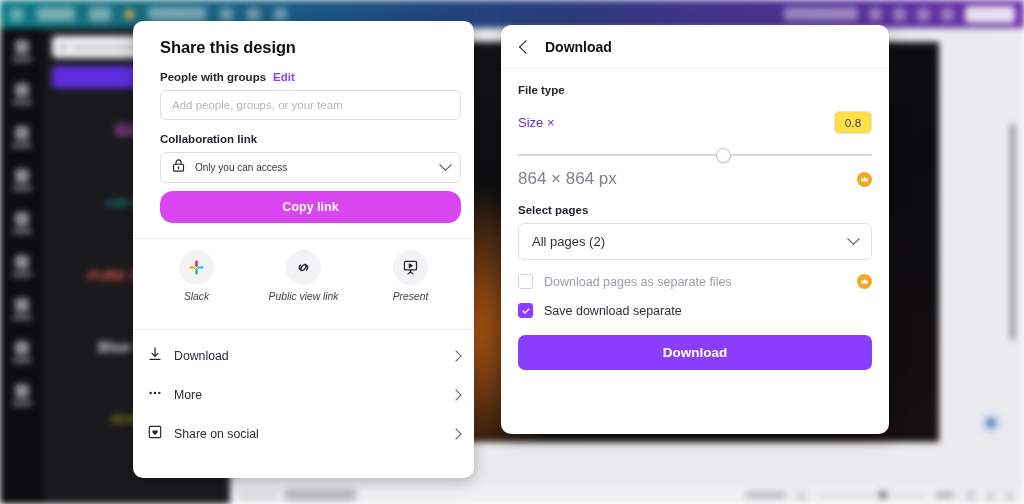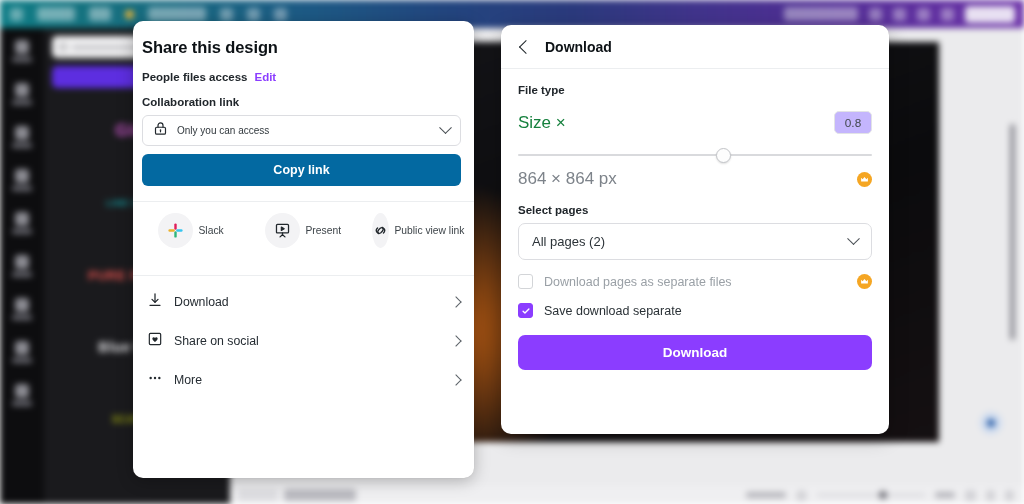--- a/index.html
+++ b/index.html
@@ -112,21 +112,21 @@
   .sheet-tab { height: 12px; border-radius: 2px; background: #dcdce0; }
   .sheet-tab.active { background: #b9b9bf; }
 
   
   #share-panel {
     position: absolute; left: 133px; top: 21px; width: 341px; height: 457px;
     background: #ffffff; border-radius: 10px;
     box-shadow: 0 3px 16px rgba(0,0,0,0.26), 0 0 1px rgba(0,0,0,0.18);
     z-index: 20; overflow: hidden;
   }
-  .sp-body { padding: 17px 13px 0 9px; }
+  .sp-body { padding: 17px 13px 0 27px; }
   .share-title {
     font-size: 16.5px; font-weight: 700; color: #0d1216; letter-spacing: -0.1px;
     margin-bottom: 14px;
   }
   .sect-head {
     display: flex; align-items: baseline; gap: 7px; margin-bottom: 7px;
   }
   .sect-head .lbl { font-size: 11.5px; font-weight: 700; color: #20262b; }
   .sect-head .edit { font-size: 11.5px; font-weight: 700; color: #8b3dff; cursor: pointer; }
   .text-input {
@@ -139,30 +139,30 @@
                  margin: 13px 0 7px; }
   .select-box {
     width: 100%; height: 31px; border: 1px solid #dcdde1; border-radius: 6px;
     display: flex; align-items: center; padding: 0 10px; gap: 9px; background: #fff;
     cursor: pointer;
   }
   .select-box .val { font-size: 10px; color: #31383d; }
   .chev { margin-left: auto; width: 9px; height: 9px; border-right: 1.7px solid #4a5055;
           border-bottom: 1.7px solid #4a5055; transform: rotate(45deg) translate(-2px,-2px); }
   .btn-primary {
-    width: 100%; height: 32px; margin-top: 8px; border: none; border-radius: 6px;
-    background: #0369a1; color: #fff; font-size: 12.5px; font-weight: 700;
+    width: 100%; height: 32px; margin-top: 8px; border: none; border-radius: 13px;
+    background: #d946ef; color: #fff; font-size: 12.5px; font-weight: 700;
     font-family: "Liberation Sans", sans-serif; cursor: pointer;
   }
   .divider { height: 1px; background: #eceef0; margin-top: 15px; }
   .quick-row {
     display: flex; justify-content: space-around; padding: 11px 10px 12px;
   }
-  .quick { display: flex; flex-direction: row; align-items: center; gap: 6px;
-           width: 78px; cursor: pointer; }
+  .quick { display: flex; flex-direction: column; align-items: center; gap: 6px;
+           width: 78px; cursor: pointer; font-style: italic; }
   .quick-circ {
     width: 35px; height: 35px; border-radius: 50%; background: #f3f3f5;
     display: flex; align-items: center; justify-content: center;
   }
   .quick-lbl { font-size: 10.3px; color: #3d4449; text-align: center; white-space: nowrap; }
   .menu-list { padding: 6px 4px 0; }
   .menu-row {
     display: flex; align-items: center; gap: 11px; height: 39px; padding: 0 10px;
     cursor: pointer;
   }
@@ -194,24 +194,24 @@
   .dl-label { font-size: 11.5px; font-weight: 700; color: #20262b; margin-bottom: 7px; }
   .dl-select {
     width: 100%; height: 37px; border: 1px solid #dcdde1; border-radius: 7px;
     display: flex; align-items: center; padding: 0 13px; gap: 12px; background: #fff;
     cursor: pointer;
   }
   .dl-select .val { font-size: 13px; color: #2c3338; }
   .size-row {
     display: flex; align-items: center; margin-top: 15px;
   }
-  .size-lbl { font-size: 17px; color: #15803d; }
+  .size-lbl { font-size: 13px; color: #6d28d9; }
   .size-val {
     margin-left: auto; min-width: 38px; height: 23px; border: 1px solid #e2e3e6;
-    border-radius: 5px; background: #c4b5fd; display: flex; align-items: center;
+    border-radius: 5px; background: #fde047; display: flex; align-items: center;
     justify-content: center; font-size: 11.8px; color: #42484d;
   }
   .slider-wrap { position: relative; height: 22px; margin-top: 10px; }
   .slider-track {
     position: absolute; left: 0; right: 0; top: 10px; height: 2px;
     background: #d9dadd; border-radius: 2px;
   }
   .slider-thumb {
     position: absolute; top: 4px; width: 15px; height: 15px; border-radius: 50%;
     background: #fdfdfd; border: 1px solid #c3c5c9;
@@ -356,24 +356,25 @@
     </div>
 
   </div>
 </div>
 
 <div id="share-panel">
   <div class="sp-body">
     <div class="share-title">Share this design</div>
 
     <div class="sect-head">
-      <span class="lbl">People files access</span>
+      <span class="lbl">People with groups</span>
       <span class="edit">Edit</span>
     </div>
 
+    <input class="text-input" type="text" placeholder="Add people, groups, or your team" style="">
 
     <div class="field-label">Collaboration link</div>
 
     <div class="select-box">
       <span>
         <svg width="15" height="15" viewBox="0 0 24 24" fill="none" stroke="#22282d" stroke-width="1.9" stroke-linecap="round" stroke-linejoin="round">
           <rect x="4" y="10" width="16" height="11" rx="2"></rect>
           <path d="M8 10V7a4 4 0 0 1 8 0v3"></path>
           <circle cx="12" cy="14.5" r="1.2" fill="#22282d" stroke="none"></circle>
           <path d="M12 15.3v2"></path>
@@ -397,76 +398,76 @@
           <rect x="2" y="10.3" width="9" height="3.4" rx="1.7" fill="#ecb22e"></rect>
           <rect x="13" y="10.3" width="9" height="3.4" rx="1.7" fill="#36c5f0"></rect>
         </svg>
       </div>
       <div class="quick-lbl">Slack</div>
     </div>
 
 
     <div class="quick">
       <div class="quick-circ">
+        <svg width="17" height="17" viewBox="0 0 24 24" fill="none" stroke="#22282d" stroke-width="1.8" stroke-linecap="round">
+          <path d="M14.5 7.5a4 4 0 0 1 0 5.6l-2 2a4 4 0 0 1-5.6-5.6l1-1"></path>
+          <path d="M9.5 16.5a4 4 0 0 1 0-5.6l2-2a4 4 0 0 1 5.6 5.6l-1 1"></path>
+        </svg>
+      </div>
+      <div class="quick-lbl">Public view link</div>
+    </div>
+
+    <div class="quick">
+      <div class="quick-circ">
         <svg width="17" height="17" viewBox="0 0 24 24" fill="none" stroke="#22282d" stroke-width="1.8" stroke-linecap="round" stroke-linejoin="round">
           <rect x="3.5" y="3.5" width="17" height="12" rx="1.4"></rect>
           <path d="M12 15.5v2.5"></path>
           <path d="M8.5 21l3.5-3 3.5 3"></path>
           <path d="M10.4 7.1l4 2.4-4 2.4z" fill="#22282d"></path>
         </svg>
       </div>
       <div class="quick-lbl">Present</div>
-    </div>
-
-    <div class="quick">
-      <div class="quick-circ">
-        <svg width="17" height="17" viewBox="0 0 24 24" fill="none" stroke="#22282d" stroke-width="1.8" stroke-linecap="round">
-          <path d="M14.5 7.5a4 4 0 0 1 0 5.6l-2 2a4 4 0 0 1-5.6-5.6l1-1"></path>
-          <path d="M9.5 16.5a4 4 0 0 1 0-5.6l2-2a4 4 0 0 1 5.6 5.6l-1 1"></path>
-        </svg>
-      </div>
-      <div class="quick-lbl">Public view link</div>
     </div>
   </div>
 
   <div class="divider"></div>
 
   <div class="menu-list">
     <div class="menu-row">
       <span>
         <svg width="16" height="16" viewBox="0 0 24 24" fill="none" stroke="#22282d" stroke-width="1.9" stroke-linecap="round" stroke-linejoin="round">
           <path d="M12 3v12"></path>
             <path d="M7.5 11l4.5 4.5 4.5-4.5"></path>
           <path d="M4.5 20h15"></path>
         </svg>
       </span>
       <span class="mlbl">Download</span>
       <span class="mchev"></span>
     </div>
 
     <div class="menu-row">
       <span>
-        <svg width="16" height="16" viewBox="0 0 24 24" fill="none" stroke="#22282d" stroke-width="1.8" stroke-linejoin="round">
-          <rect x="3.5" y="3.5" width="17" height="17" rx="1.6"></rect>
-          <path d="M12 16.6s-4-2.6-4-5.2a2.1 2.1 0 0 1 4-.9 2.1 2.1 0 0 1 4 .9c0 2.6-4 5.2-4 5.2z" fill="#22282d" stroke="none"></path>
-        </svg>
-      </span>
-      <span class="mlbl">Share on social</span>
-      <span class="mchev"></span>
-    </div>
-
-    <div class="menu-row">
-      <span>
         <svg width="16" height="16" viewBox="0 0 24 24" fill="#22282d">
           <circle cx="5.5" cy="12" r="1.8"></circle>
           <circle cx="12" cy="12" r="1.8"></circle>
           <circle cx="18.5" cy="12" r="1.8"></circle>
         </svg>
       </span>
       <span class="mlbl">More</span>
+      <span class="mchev"></span>
+    </div>
+
+    <div class="menu-row">
+      <span>
+        <svg width="16" height="16" viewBox="0 0 24 24" fill="none" stroke="#22282d" stroke-width="1.8" stroke-linejoin="round">
+          <rect x="3.5" y="3.5" width="17" height="17" rx="1.6"></rect>
+          <path d="M12 16.6s-4-2.6-4-5.2a2.1 2.1 0 0 1 4-.9 2.1 2.1 0 0 1 4 .9c0 2.6-4 5.2-4 5.2z" fill="#22282d" stroke="none"></path>
+        </svg>
+      </span>
+      <span class="mlbl">Share on social</span>
       <span class="mchev"></span>
     </div>
   </div>
 </div>
 
 <div id="download-panel">
   <div class="dl-head">
     <span class="back-arrow"></span>
     <span class="dl-title">Download</span>
   </div>

